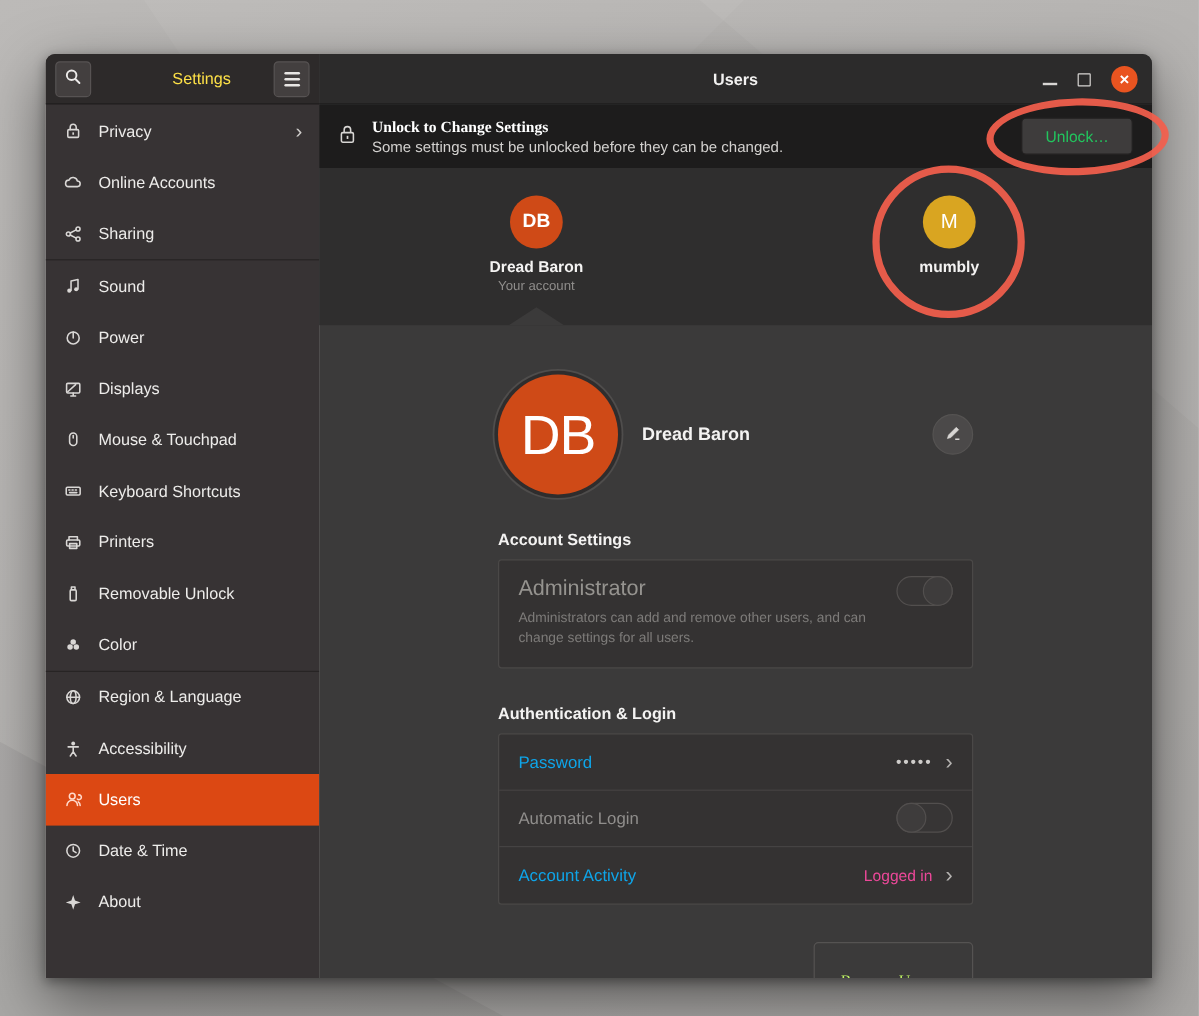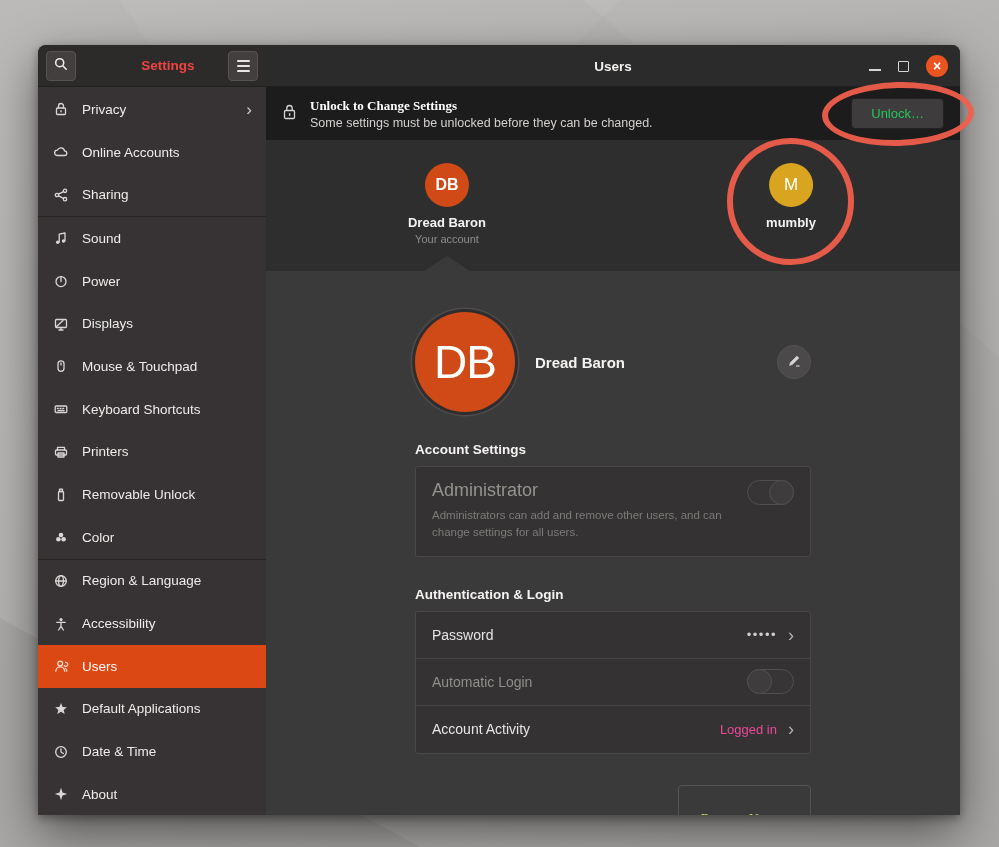--- a/index.html
+++ b/index.html
@@ -19,21 +19,21 @@
     position:absolute; left:38px; top:45px; width:922px; height:770px;
     display:flex; border-radius:8px 8px 0 0; overflow:hidden;
     box-shadow:0 18px 50px rgba(0,0,0,.5),0 3px 10px rgba(0,0,0,.35);
     font-size:13px; color:#edecea;
   }
 
   
   .sidebar { width:228px; background:#373334; display:flex; flex-direction:column; }
   .side-header { height:42px; background:#2d2a2a; border-bottom:1px solid #211f1f; display:flex; align-items:center; padding:0 8px; flex:0 0 auto; }
   .hbtn { width:30px; height:30px; border-radius:4px; background:#433f3f; border:1px solid #575353; display:flex; align-items:center; justify-content:center; cursor:pointer; }
-  .side-title { flex:1; text-align:center; font-weight:bold; font-size:13.5px; color:#ef4444;padding-left:32px; }
+  .side-title { flex:1; text-align:center; font-weight:normal; font-size:13.5px; color:#fde047;padding-left:32px; }
   .bars { display:flex; flex-direction:column; gap:3px; }
   .bars i { display:block; width:13px; height:2px; background:#e8e6e4; border-radius:1px; }
   .side-list { flex:1; padding-top:1px; }
   .srow { height:42.7px; display:flex; align-items:center; padding:0 14px; gap:13px; cursor:pointer; }
   .srow .slabel { font-size:13.5px; color:#edecea; }
   .srow.selected { background:#dc4813; }
   .srow.selected .slabel { color:#fff; }
   .sicon { width:17px; height:17px; flex:0 0 auto; display:flex; align-items:center; justify-content:center; }
   .sicon svg { stroke:#d9d7d5; fill:none; stroke-width:1.3; stroke-linecap:round; stroke-linejoin:round; }
   .sicon svg .fl { fill:#d9d7d5; stroke:none; }
@@ -83,21 +83,21 @@
   .admin-sub { font-size:11.5px; color:#7d7b79; line-height:1.5; margin-top:6px; max-width:305px; }
 
   .toggle { width:47px; height:25px; border:1px solid #524f4e; border-radius:13px; background:#373535; position:relative; flex:0 0 auto; }
   .toggle .knob { width:25px; height:25px; border-radius:50%; background:#3e3c3c; border:1px solid #524f4e; position:absolute; top:-1px; }
   .toggle.on .knob { right:-1px; }
   .toggle.off .knob { left:-1px; }
   .toggle-abs { position:absolute; right:16px; top:13px; }
 
   .auth-row { height:47px; display:flex; align-items:center; padding:0 16px; border-bottom:1px solid #454343; }
   .auth-row:last-child { border-bottom:none; }
-  .auth-title { font-size:14px; color:#e5e5e5; }
+  .auth-title { font-size:14px; color:#0ea5e9; }
   .auth-title.dim { color:#908e8c; }
   .rgt { margin-left:auto; display:flex; align-items:center; gap:11px; }
   .dots { font-size:13px; letter-spacing:1.5px; color:#cfcdcb; }
   .chev { font-size:18px; color:#b5b3b1; line-height:1; }
   .value-dim { font-size:13px; color:#ec4899;padding-left:21px; }
 
   .remove-row { margin-top:31px; text-align:right; }
   .remove-btn { padding:24px 22px; background:transparent; border:1px solid #555352; border-radius:4px; color:#bef264; font-size:13.5px; font-family:Liberation Serif, serif; cursor:pointer; }
 
   
@@ -267,28 +267,20 @@
       </div>
       <div class="srow selected">
         <span class="sicon">
             <svg width="16" height="16" viewBox="0 0 16 16" style="stroke:#ffd9cb">
               <circle cx="7.2" cy="5.5" r="2.4"></circle>
               <path d="M2.8 13.2 a4.4 4.4 0 0 1 8.8 0"></path>
               <path d="M11.4 7.8 a2 2 0 1 0 1.2 -3.4 M12.2 10.2 a3.6 3.6 0 0 1 1.6 3"></path>
             </svg>
           </span>
         <span class="slabel">Users</span>
-      </div>
-      <div class="srow">
-        <span class="sicon">
-            <svg width="16" height="16" viewBox="0 0 16 16">
-              <path class="fl" d="M8 2 L9.6 5.9 L13.8 6.2 L10.6 8.9 L11.7 13 L8 10.7 L4.3 13 L5.4 8.9 L2.2 6.2 L6.4 5.9 Z"></path>
-            </svg>
-          </span>
-        <span class="slabel">Default Applications</span>
       </div>
       <div class="srow">
         <span class="sicon">
             <svg width="16" height="16" viewBox="0 0 16 16">
               <circle cx="8" cy="8" r="5.3"></circle>
               <path d="M8 4.8 V8 l2.4 1.5"></path>
             </svg>
           </span>
         <span class="slabel">Date &amp; Time</span>
       </div>

